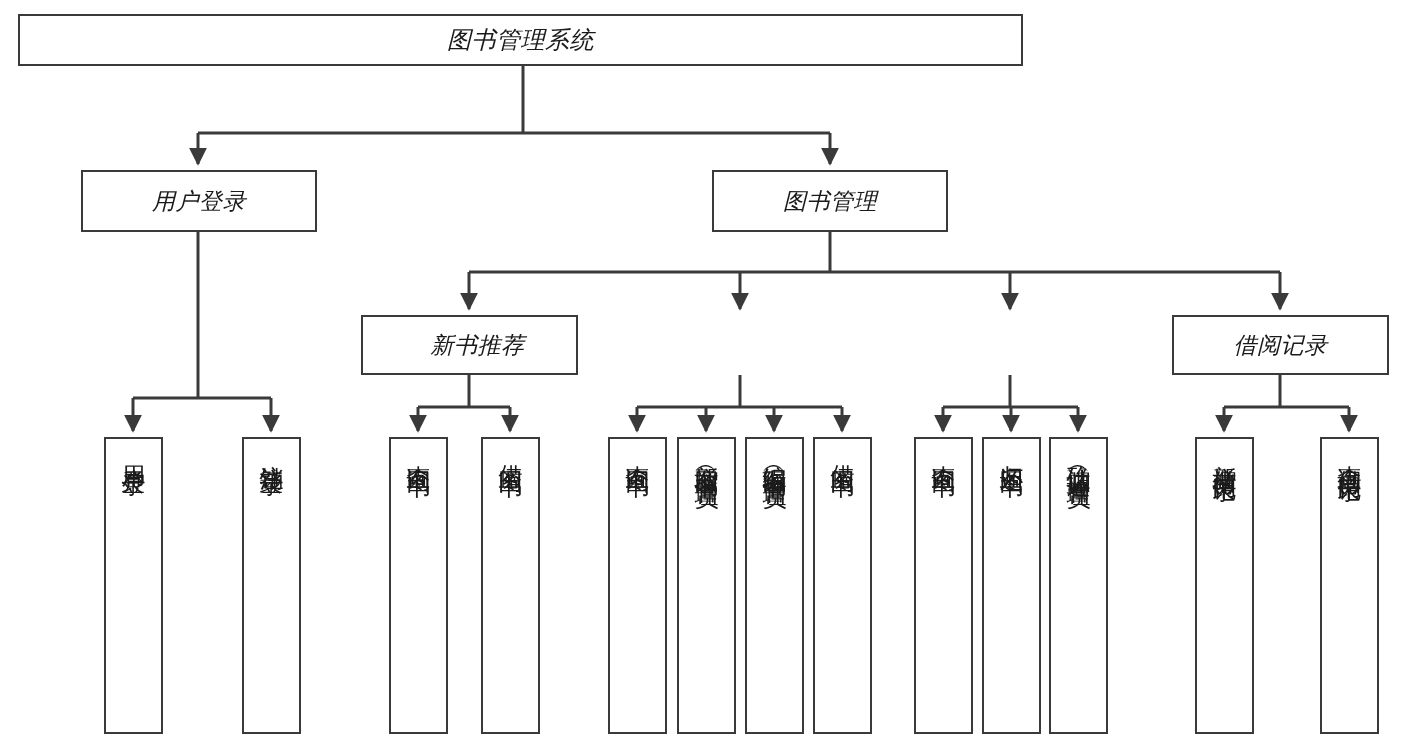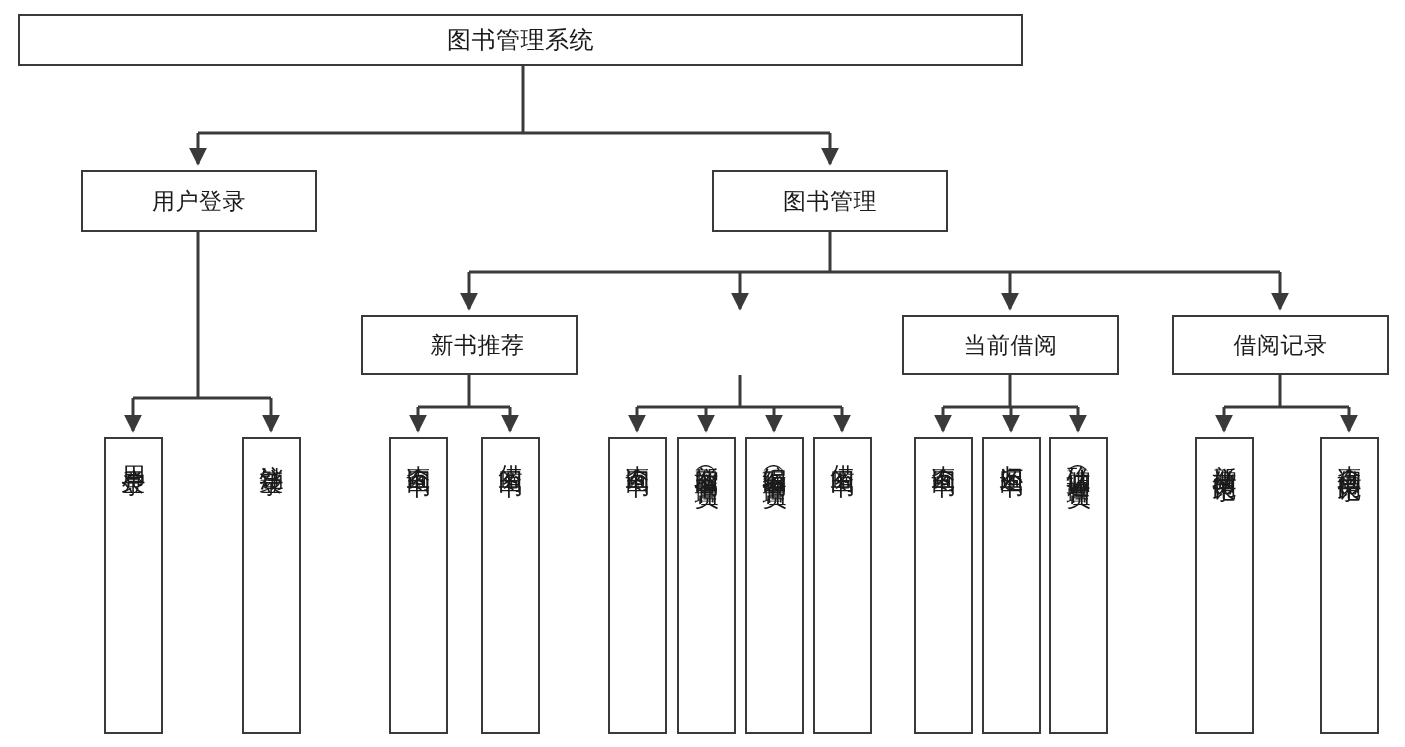--- a/index.html
+++ b/index.html
@@ -38,20 +38,21 @@
   .node-label {
     display: block;
     text-align: center;
     line-height: 1.16;
     letter-spacing: 0.5px;
     white-space: nowrap;
   }
   
   .node.horiz .node-label {
     font-size: 23px;
+    font-style: italic;
   }
   .node.root .node-label {
     font-size: 24px;
   }
   
   .node.vert {
     align-items: flex-start;
     justify-content: center;
     padding-top: 7px;
   }
@@ -136,23 +137,20 @@
   <div class="node horiz" style="left:81px; top:170px; width:236px; height:62px;">
     <span class="node-label">用户登录</span>
   </div>
   <div class="node horiz" style="left:712px; top:170px; width:236px; height:62px;">
     <span class="node-label">图书管理</span>
   </div>
 
   <div class="node horiz" style="left:361px; top:315px; width:217px; height:60px;padding-left:16px;">
     <span class="node-label">新书推荐</span>
   </div>
-  <div class="node horiz" style="left:902px; top:315px; width:217px; height:60px;">
-    <span class="node-label">当前借阅</span>
-  </div>
   <div class="node horiz" style="left:1172px; top:315px; width:217px; height:60px;">
     <span class="node-label">借阅记录</span>
   </div>
 
   <div class="node vert" style="left:104px; top:437px; width:59px; height:297px;">
     <span class="node-label">用户登录</span>
   </div>
   <div class="node vert" style="left:242px; top:437px; width:59px; height:297px;">
     <span class="node-label">注销登录</span>
   </div>

